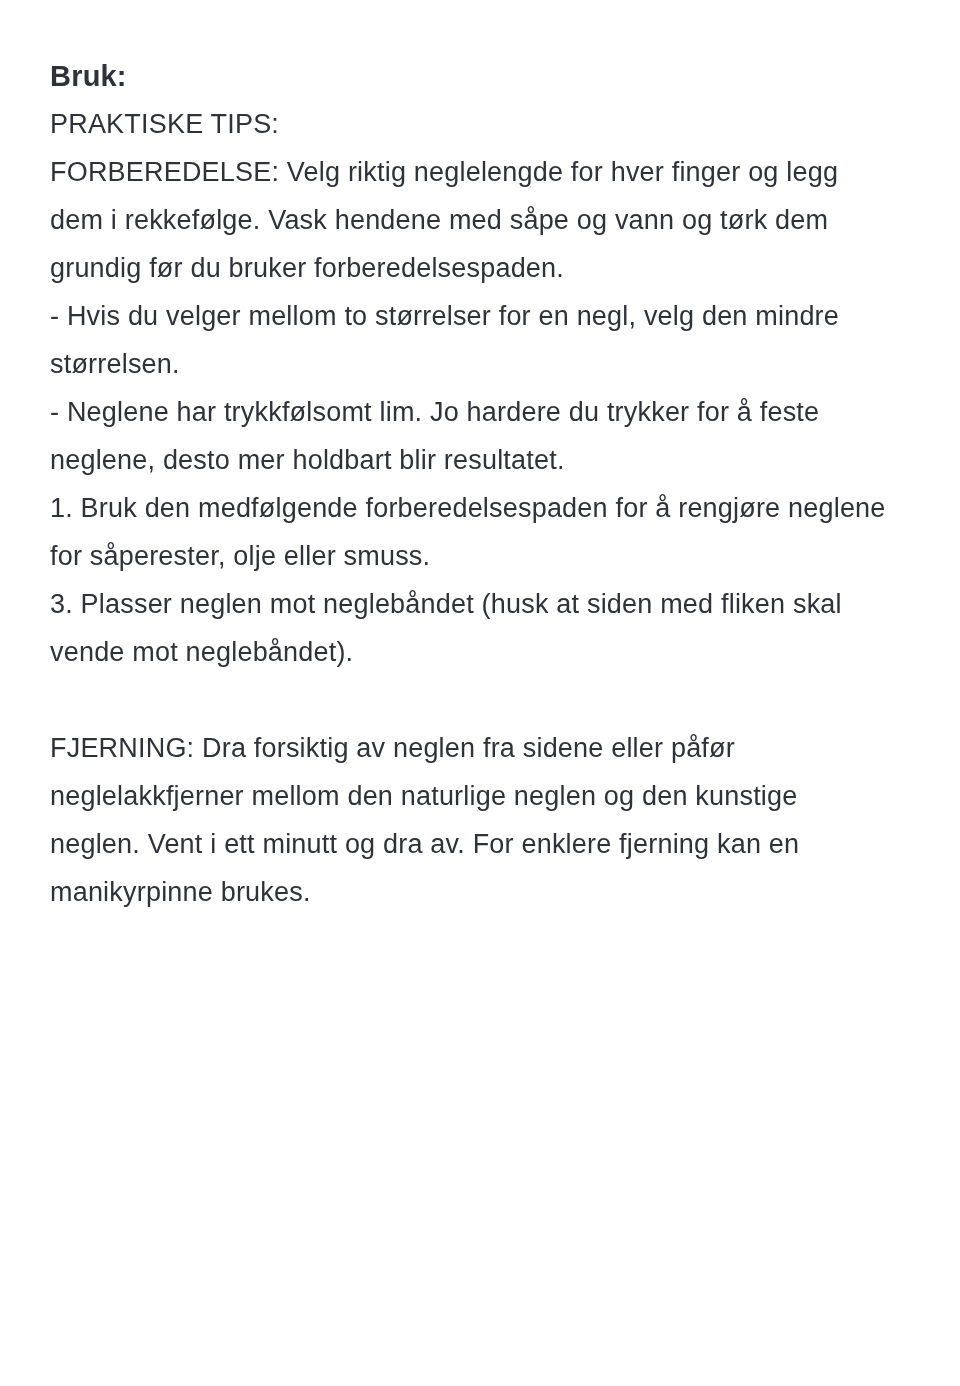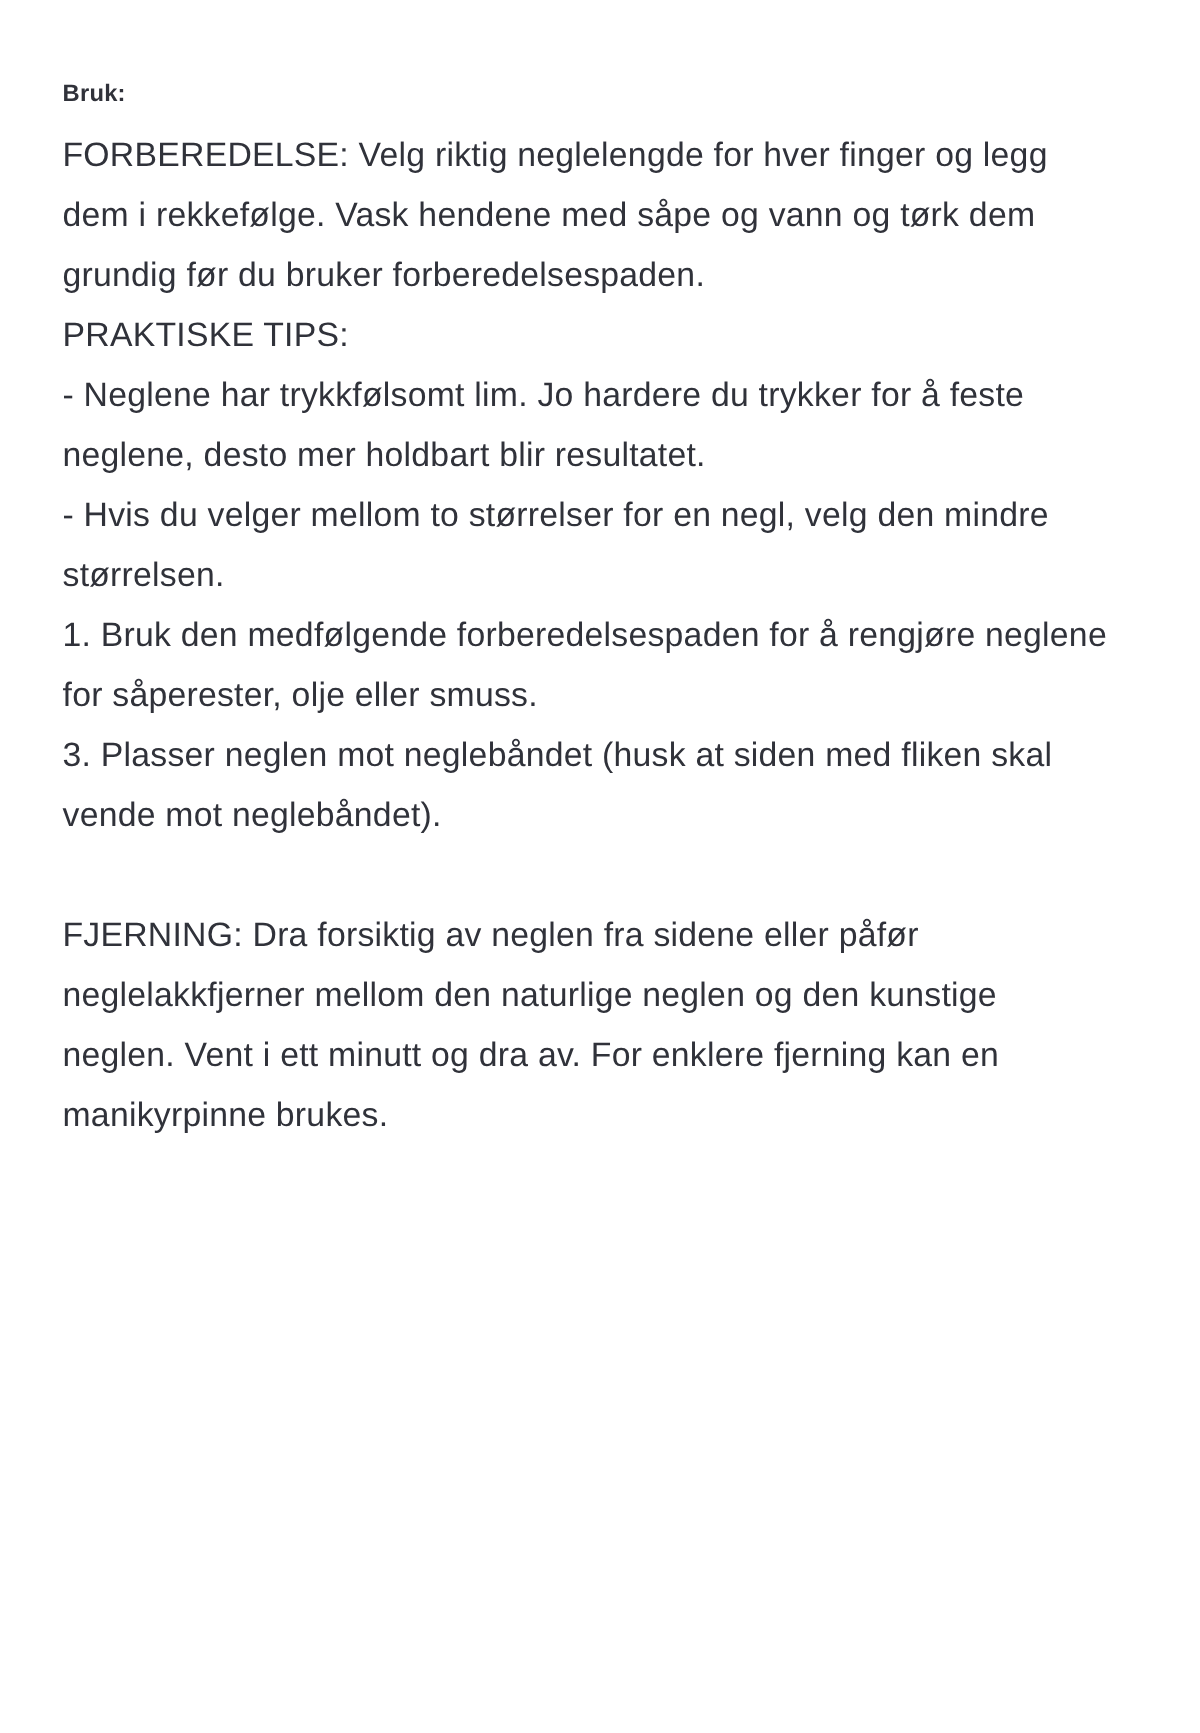--- a/index.html
+++ b/index.html
@@ -14,44 +14,44 @@
     color: #30323a;
     padding: 52px 68px 40px 50px;
   }
   .text-block {
     font-size: 27px;
     line-height: 48px;
     letter-spacing: 0.2px;
   }
   .title {
     font-weight: 700;
-    font-size: 19px;
+    font-size: 29px;
     line-height: 48px;
   }
   p, .line {
     margin: 0;
   }
   .spaced-top {
     margin-top: 48px;
   }
 </style>
 </head>
 <body>
 
 <div class="page">
   <div class="text-block">
 
     <p class="title">Bruk:</p>
 
+    <p class="line">PRAKTISKE TIPS:</p>
+
     <p class="line">FORBEREDELSE: Velg riktig neglelengde for hver finger og legg dem i rekkefølge. Vask hendene med såpe og vann og tørk dem grundig før du bruker forberedelsespaden.</p>
 
-    <p class="line">PRAKTISKE TIPS:</p>
-
+    <p class="line">- Hvis du velger mellom to størrelser for en negl, velg den mindre størrelsen.</p>
     <p class="line">- Neglene har trykkfølsomt lim. Jo hardere du trykker for å feste neglene, desto mer holdbart blir resultatet.</p>
-    <p class="line">- Hvis du velger mellom to størrelser for en negl, velg den mindre størrelsen.</p>
 
     <p class="line">1. Bruk den medfølgende forberedelsespaden for å rengjøre neglene for såperester, olje eller smuss.</p>
     <p class="line">3. Plasser neglen mot neglebåndet (husk at siden med fliken skal vende mot neglebåndet).</p>
 
     <p class="line spaced-top">FJERNING: Dra forsiktig av neglen fra sidene eller påfør neglelakkfjerner mellom den naturlige neglen og den kunstige neglen. Vent i ett minutt og dra av. For enklere fjerning kan en manikyrpinne brukes.</p>
 
 
   </div>
 </div>
 

